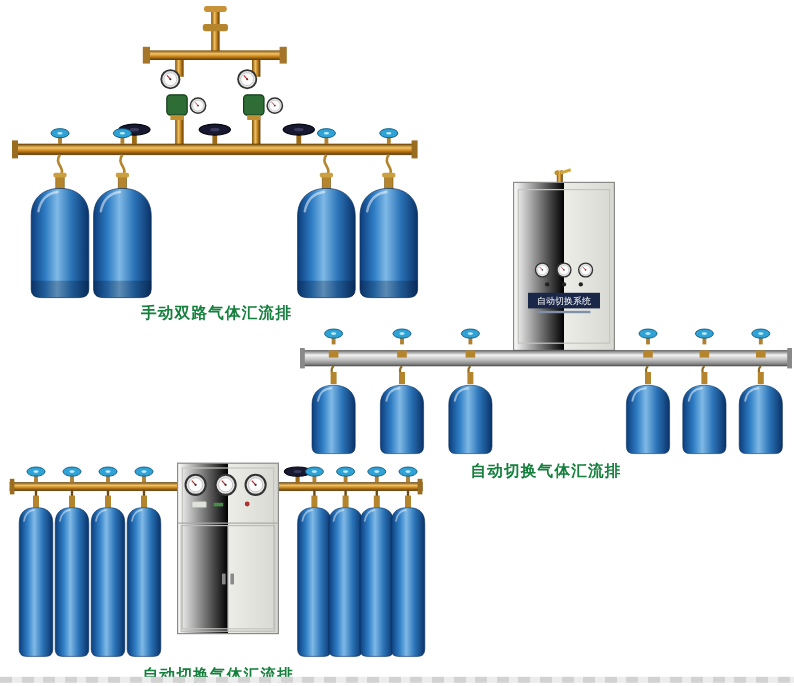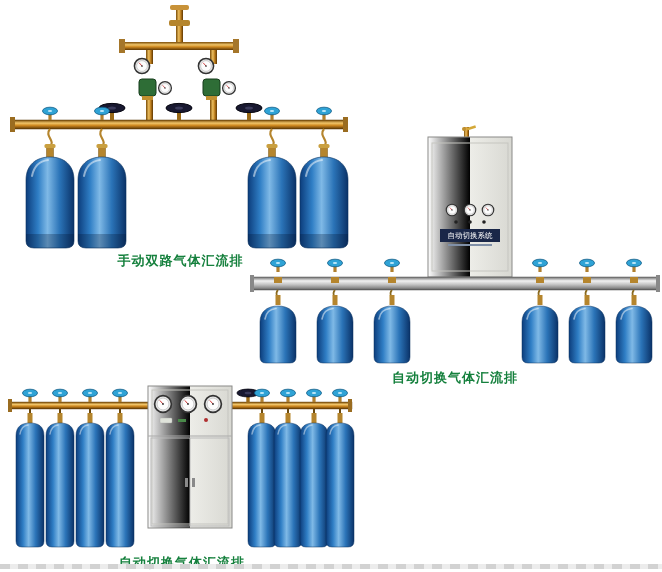--- a/index.html
+++ b/index.html
@@ -160,21 +160,21 @@
         <use href="#cylNeck" transform="translate(316,156)"></use>
         <use href="#cylBig" transform="translate(18,154)"></use>
         <use href="#cylBig" transform="translate(70,154)"></use>
         <use href="#cylBig" transform="translate(240,154)"></use>
         <use href="#cylBig" transform="translate(292,154)"></use>
       </g>
     </svg>
     <figcaption>手动双路气体汇流排</figcaption>
   </figure>
 
-  <figure style="left:250px;top:125px;width:410px">
+  <figure style="left:250px;top:140px;width:410px">
     <svg viewBox="0 0 410 242" width="410" height="242">
 
       <g>
         <rect x="214" y="2" width="5" height="12" fill="url(#gradBrassH)"></rect>
         <rect x="217" y="3" width="9" height="2.5" fill="#d4a838" transform="rotate(-18 217 4)"></rect>
         <circle cx="214" cy="4" r="2" fill="#c09030"></circle>
         <rect x="178" y="12" width="84" height="140" fill="url(#gradCab)" stroke="#8a8a88"></rect>
         <rect x="182" y="18" width="76" height="128" fill="none" stroke="#c5c5c0"></rect>
         <use href="#gauge" transform="translate(202,85) scale(0.72)"></use>
         <use href="#gauge" transform="translate(220,85) scale(0.72)"></use>

